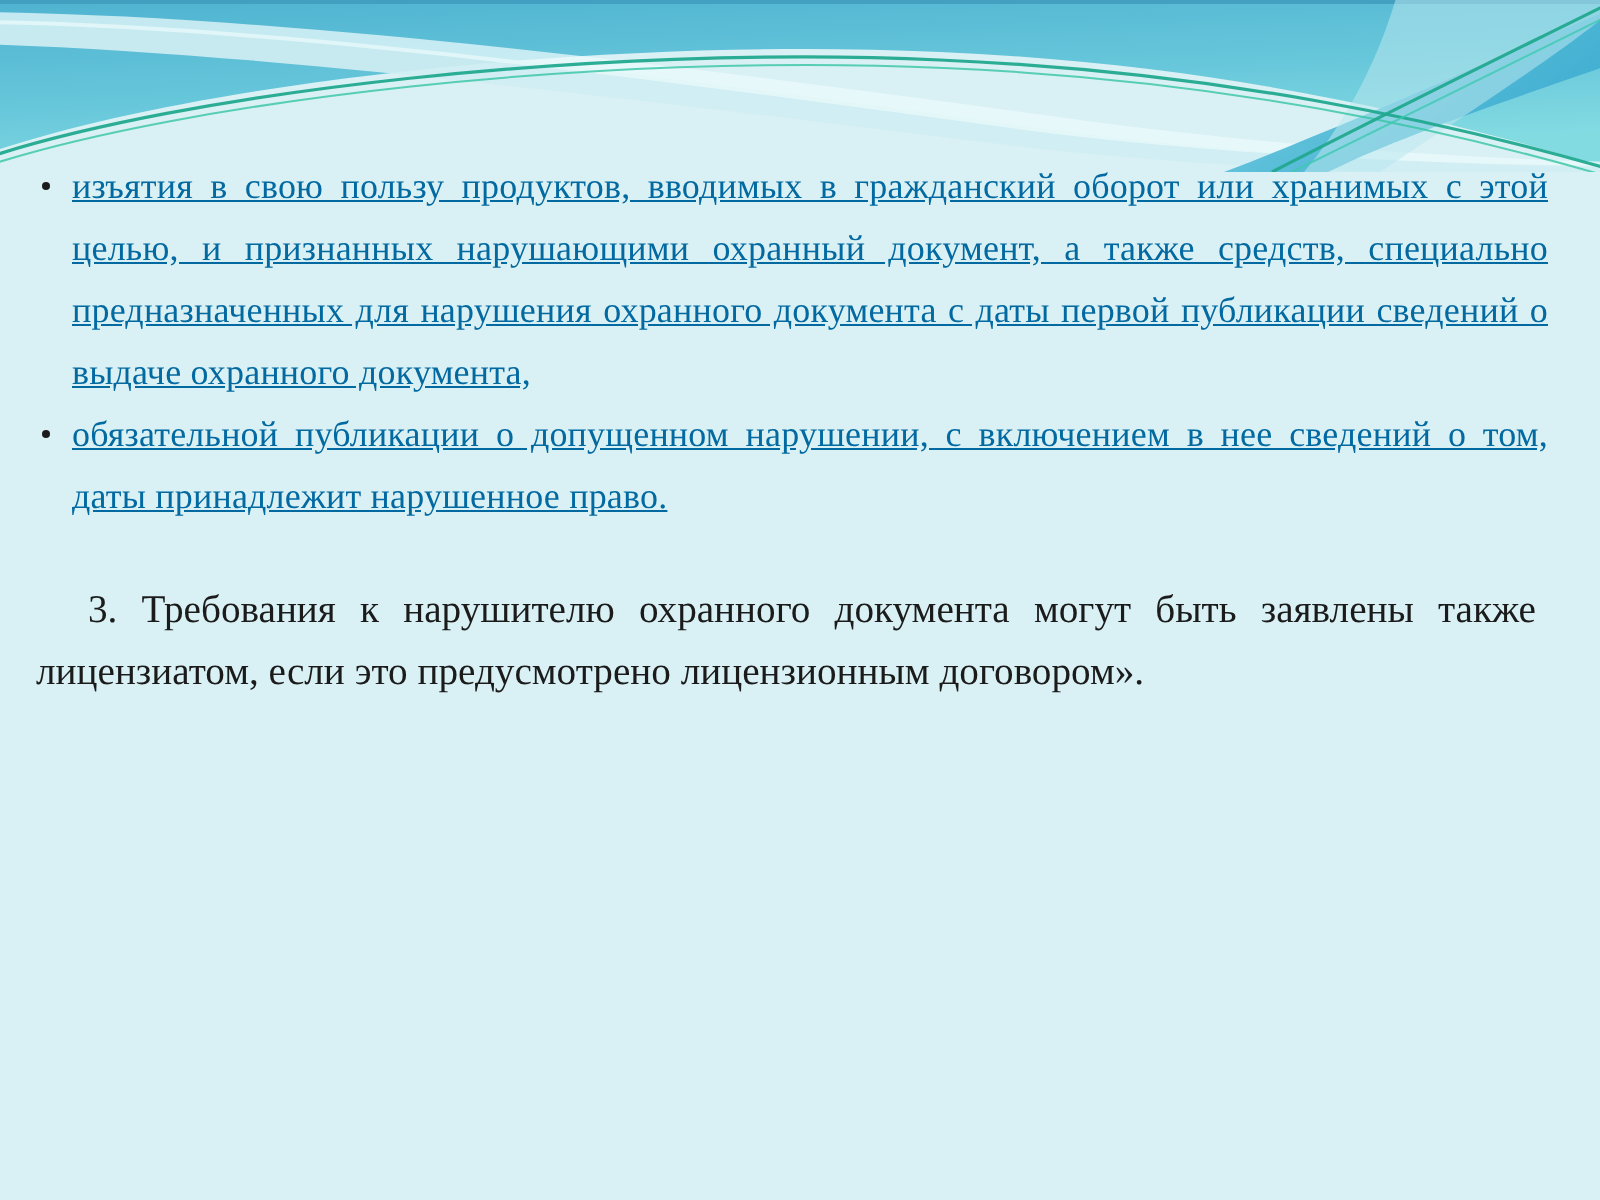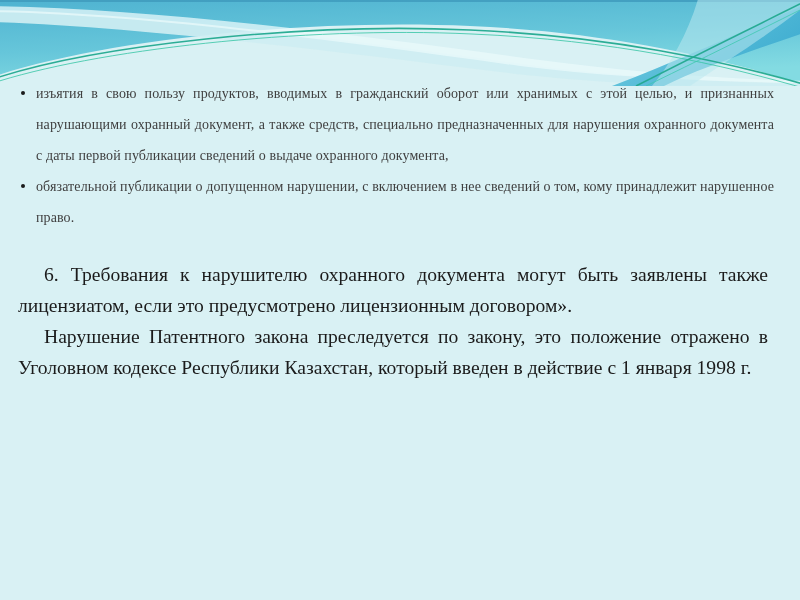--- a/index.html
+++ b/index.html
@@ -51,26 +51,27 @@
 
   .bullet-list {
     margin: 0;
     padding: 0;
     list-style: none;
   }
   .bullet-item {
     position: relative;
     padding-left: 22px;
     margin: 0 0 0 0;
-    font-size: 14px;
+    font-size: 18px;
     line-height: 31px;
-    color: #404040;
+    color: #0369a1;
     text-align: justify;
     text-justify: inter-word;
     letter-spacing: 0.1px;
+    text-decoration: underline;
   }
   .bullet-item .dot {
     position: absolute;
     left: 7px;
     top: 13px;
     width: 4px;
     height: 4px;
     border-radius: 50%;
     background: #1b1b1b;
   }
@@ -147,28 +148,27 @@
 
   <div id="content">
 
     <ul class="bullet-list">
       <li class="bullet-item">
         <span class="dot"></span>
         <span class="txt">изъятия в свою пользу продуктов, вводимых в гражданский оборот или хранимых с этой целью, и признанных нарушающими охранный документ, а также средств, специально предназначенных для нарушения охранного документа с даты первой публикации сведений о выдаче охранного документа,</span>
       </li>
       <li class="bullet-item">
         <span class="dot"></span>
-        <span class="txt">обязательной публикации о допущенном нарушении, с включением в нее сведений о том, кому принадлежит нарушенное право.</span>
+        <span class="txt">обязательной публикации о допущенном нарушении, с включением в нее сведений о том, даты принадлежит нарушенное право.</span>
       </li>
     </ul>
 
     <div class="gap-a"></div>
 
     <div class="group-legal">
-      <p class="para indent">6. Требования к нарушителю охранного документа могут быть заявлены также лицензиатом, если это предусмотрено лицензионным договором».</p>
-      <p class="para indent">Нарушение Патентного закона преследуется по закону, это положение отражено в  Уголовном кодексе Республики Казахстан, который введен в действие с 1 января 1998 г.</p>
+      <p class="para indent">3. Требования к нарушителю охранного документа могут быть заявлены также лицензиатом, если это предусмотрено лицензионным договором».</p>
     </div>
 
     <div class="gap-b"></div>
 
 
   </div>
 </div>
 
 </body></html>

